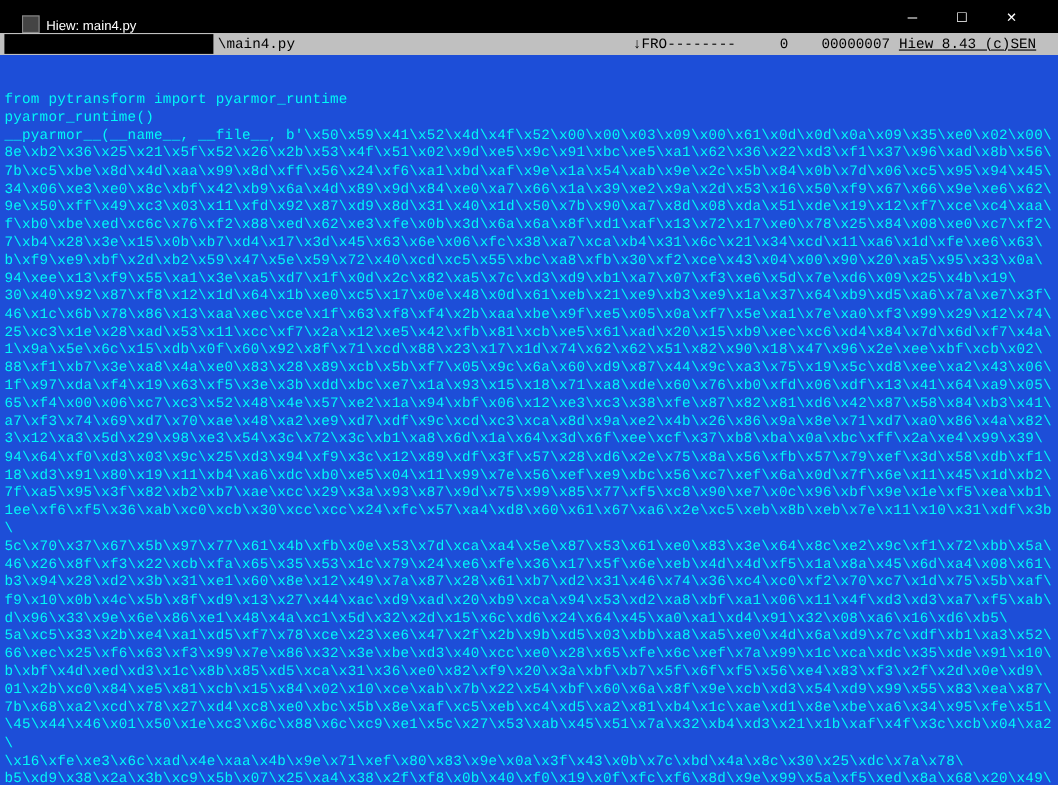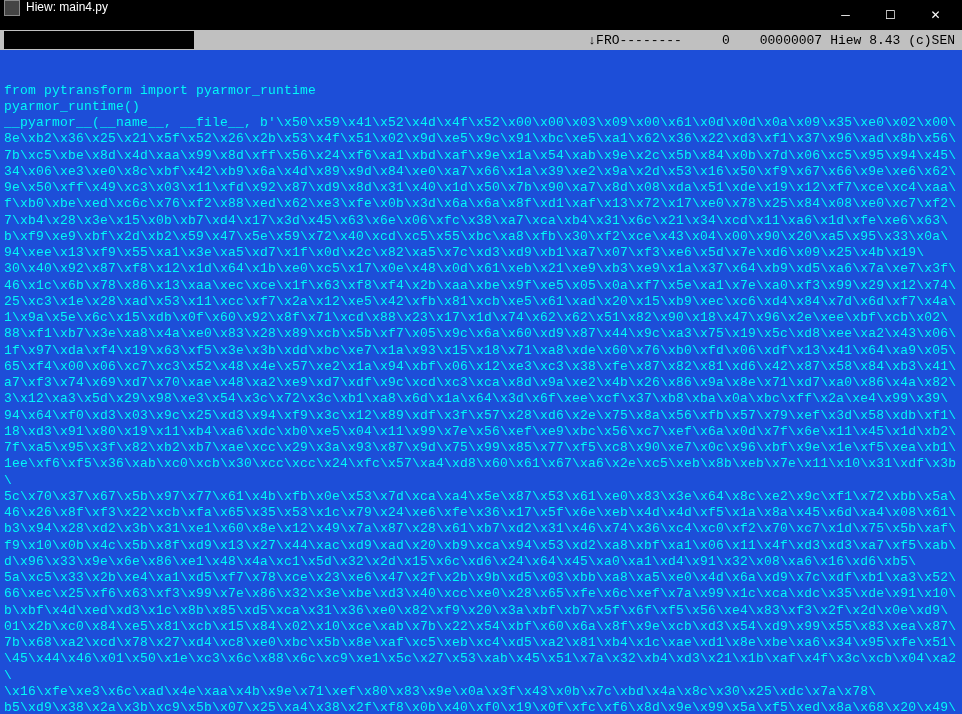--- a/index.html
+++ b/index.html
@@ -8,23 +8,23 @@
       height: 714px;
       font-family: Consolas, 'Courier New', monospace;
       font-size: 12px;
       background: #000;
       overflow: hidden;
     }
     .titlebar {
       background: #000;
       color: #fff;
       display: flex;
-      align-items: flex-start;
+      align-items: flex-end;
       height: 30px;
-      padding: 0 4px;
+      padding: 0 20px;
       font-family: 'Segoe UI', Tahoma, sans-serif;
       font-size: 12px;
     }
     .titlebar-icon {
       width: 16px;
       height: 16px;
       margin-right: 6px;
       background: #444;
       border: 1px solid #888;
       display: inline-block;
@@ -55,21 +55,21 @@
       width: 190px;
       height: 18px;
       margin-right: 4px;
     }
     .status-file { flex: 0 0 260px; }
     .status-spacer { flex: 1; }
     .status-mode { }
     .status-dashes { margin-right: 40px; }
     .status-zero { margin-right: 30px; }
     .status-offset { margin-right: 8px; }
-    .status-ver { margin-right: 3px; }
+    .status-ver { margin-right: 16px; text-decoration: underline; }
     .content {
       background: #1d4ed8;
       color: #00f8f8;
       height: 664px;
       padding: 0 4px;
       white-space: pre-wrap;
       word-break: break-all;
       line-height: 1.25;
       font-size: 13px;
       overflow: hidden;
@@ -83,20 +83,21 @@
 <div class="titlebar">
   <span class="titlebar-icon"></span>
   <span class="titlebar-title">Hiew: main4.py</span>
   <div class="winbtn winbtn-min"></div>
   <div class="winbtn winbtn-max"></div>
   <div class="winbtn winbtn-close"></div>
 </div>
 
 <div class="statusbar">
   <div class="status-block-dark"></div>
+  <span class="status-file">\main4.py</span>
   <span class="status-spacer"></span>
   <span class="status-mode">↓FRO</span>
   <span class="status-dashes">--------</span>
   <span class="status-zero">0</span>
   <span class="status-offset">00000007</span>
   <span class="status-ver">Hiew 8.43  (c)SEN</span>
 </div>
 
 <div class="content">
   <span class="line" id="content-lines">from pytransform import pyarmor_runtime

